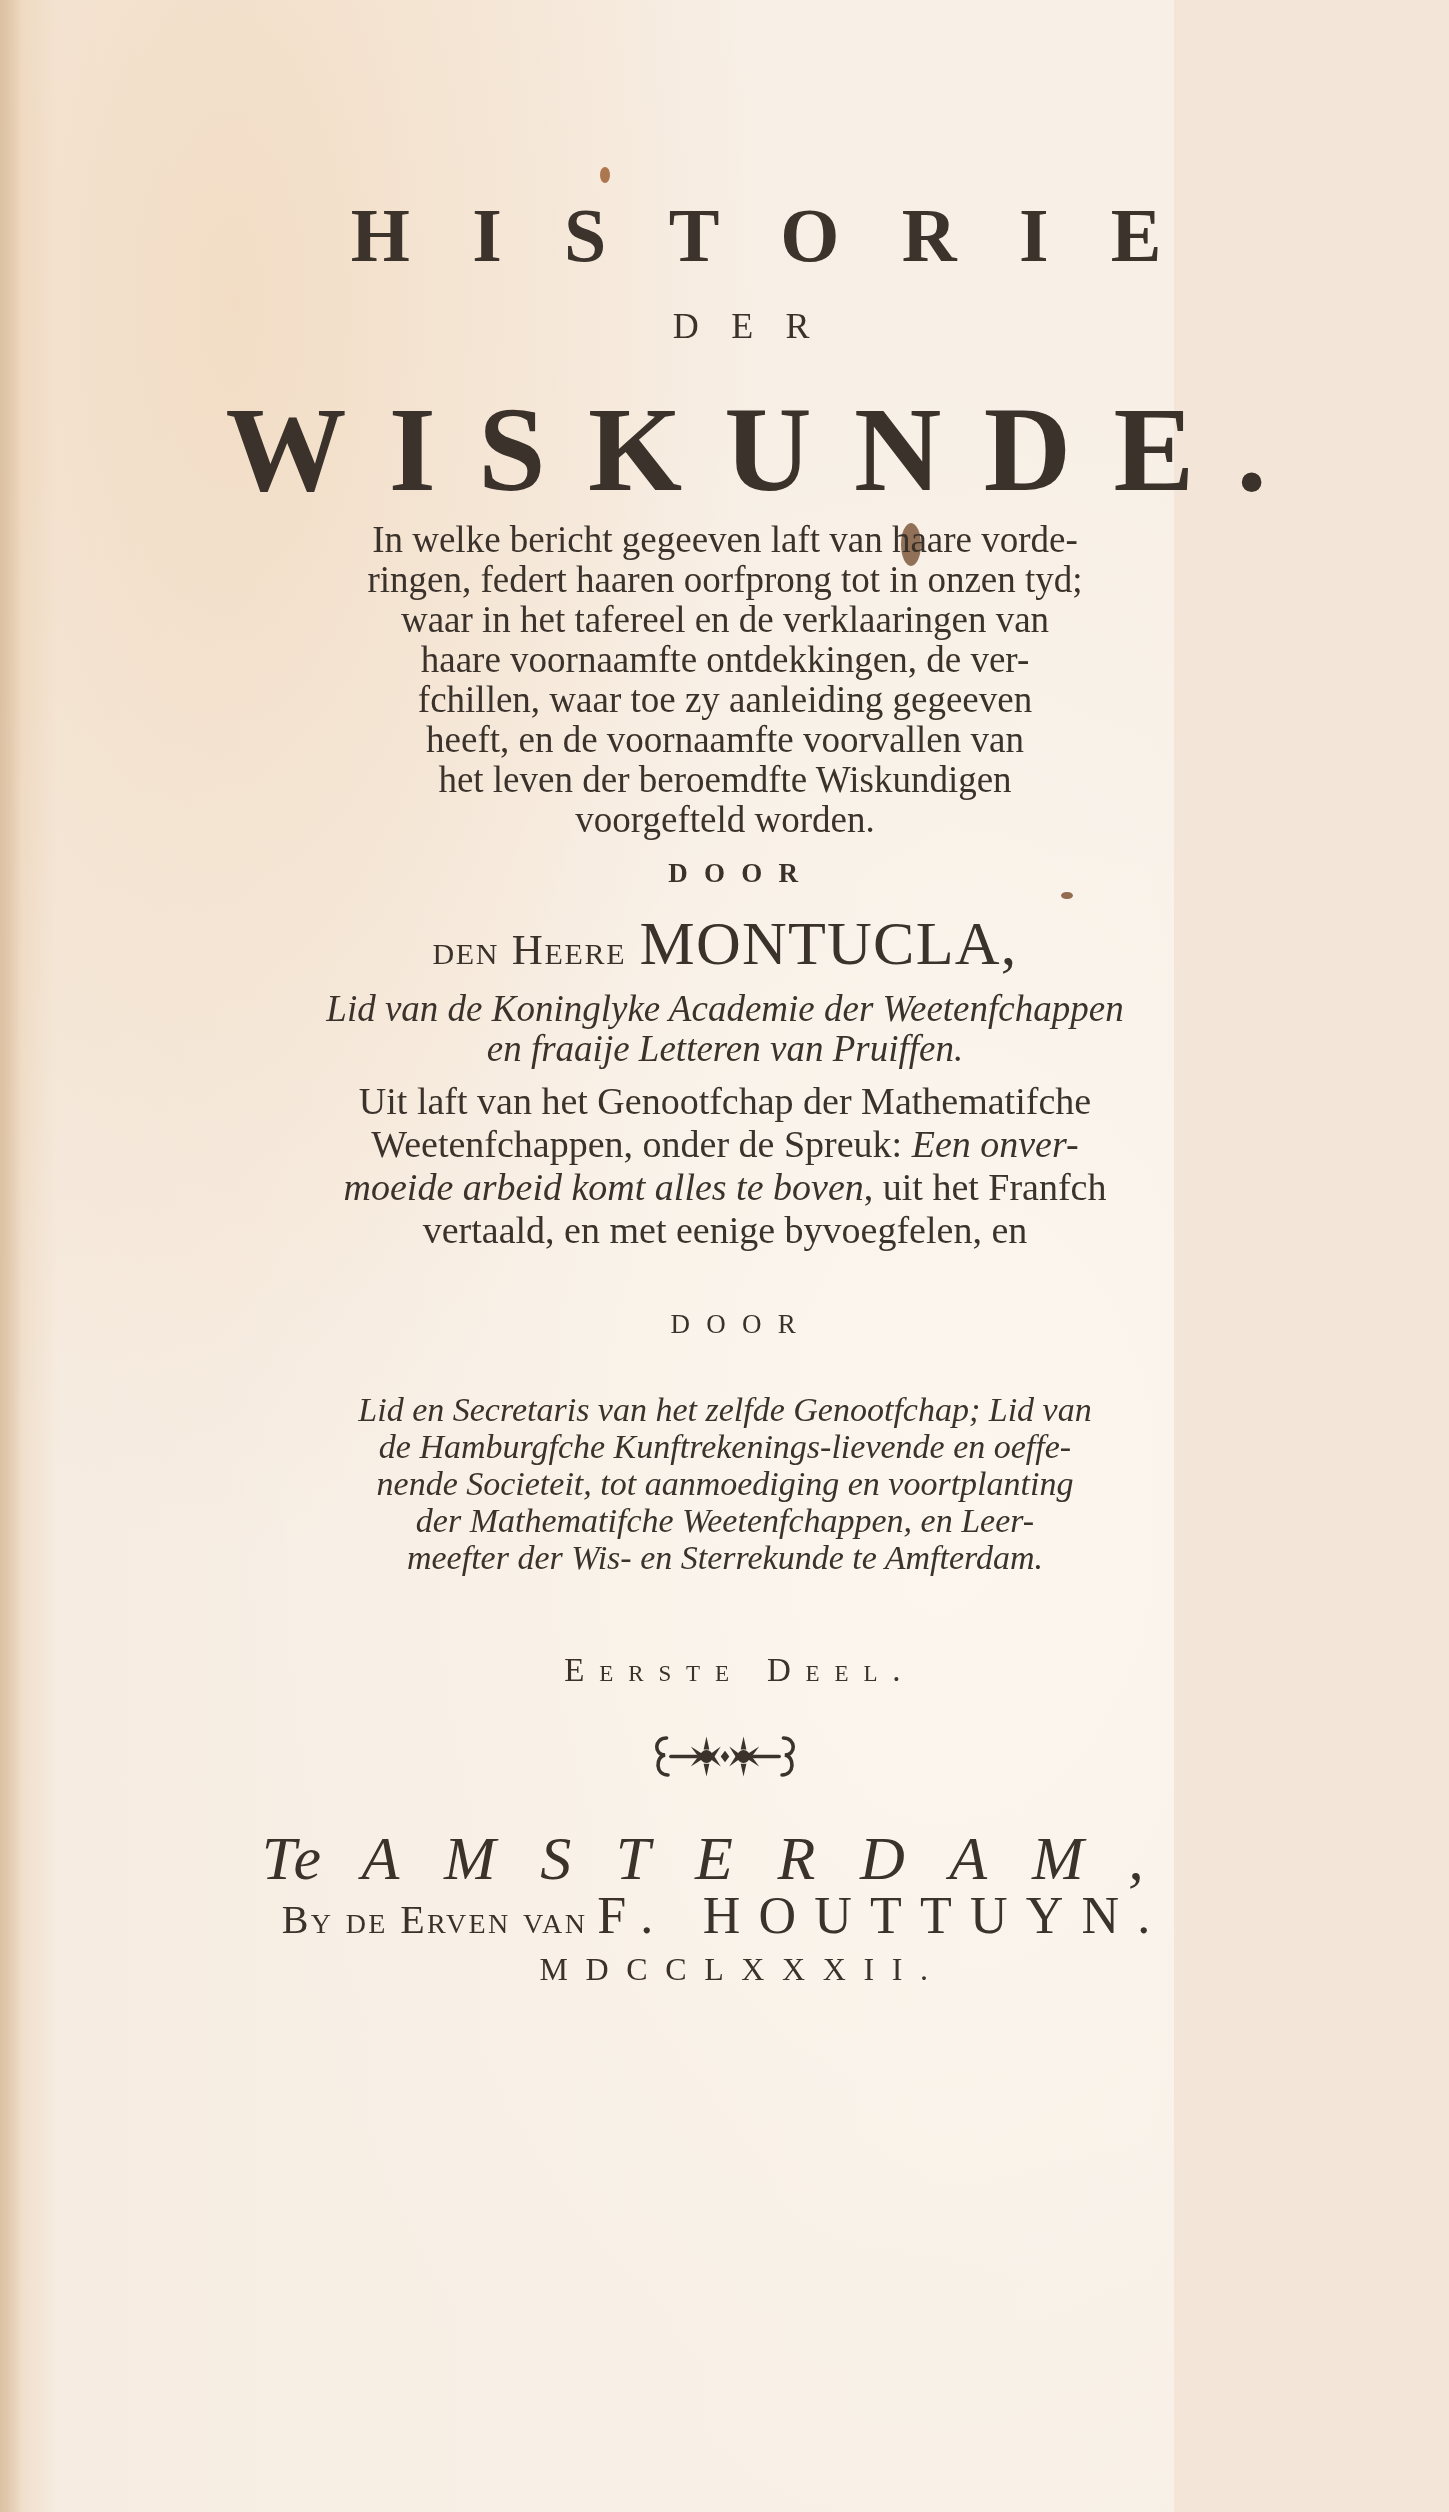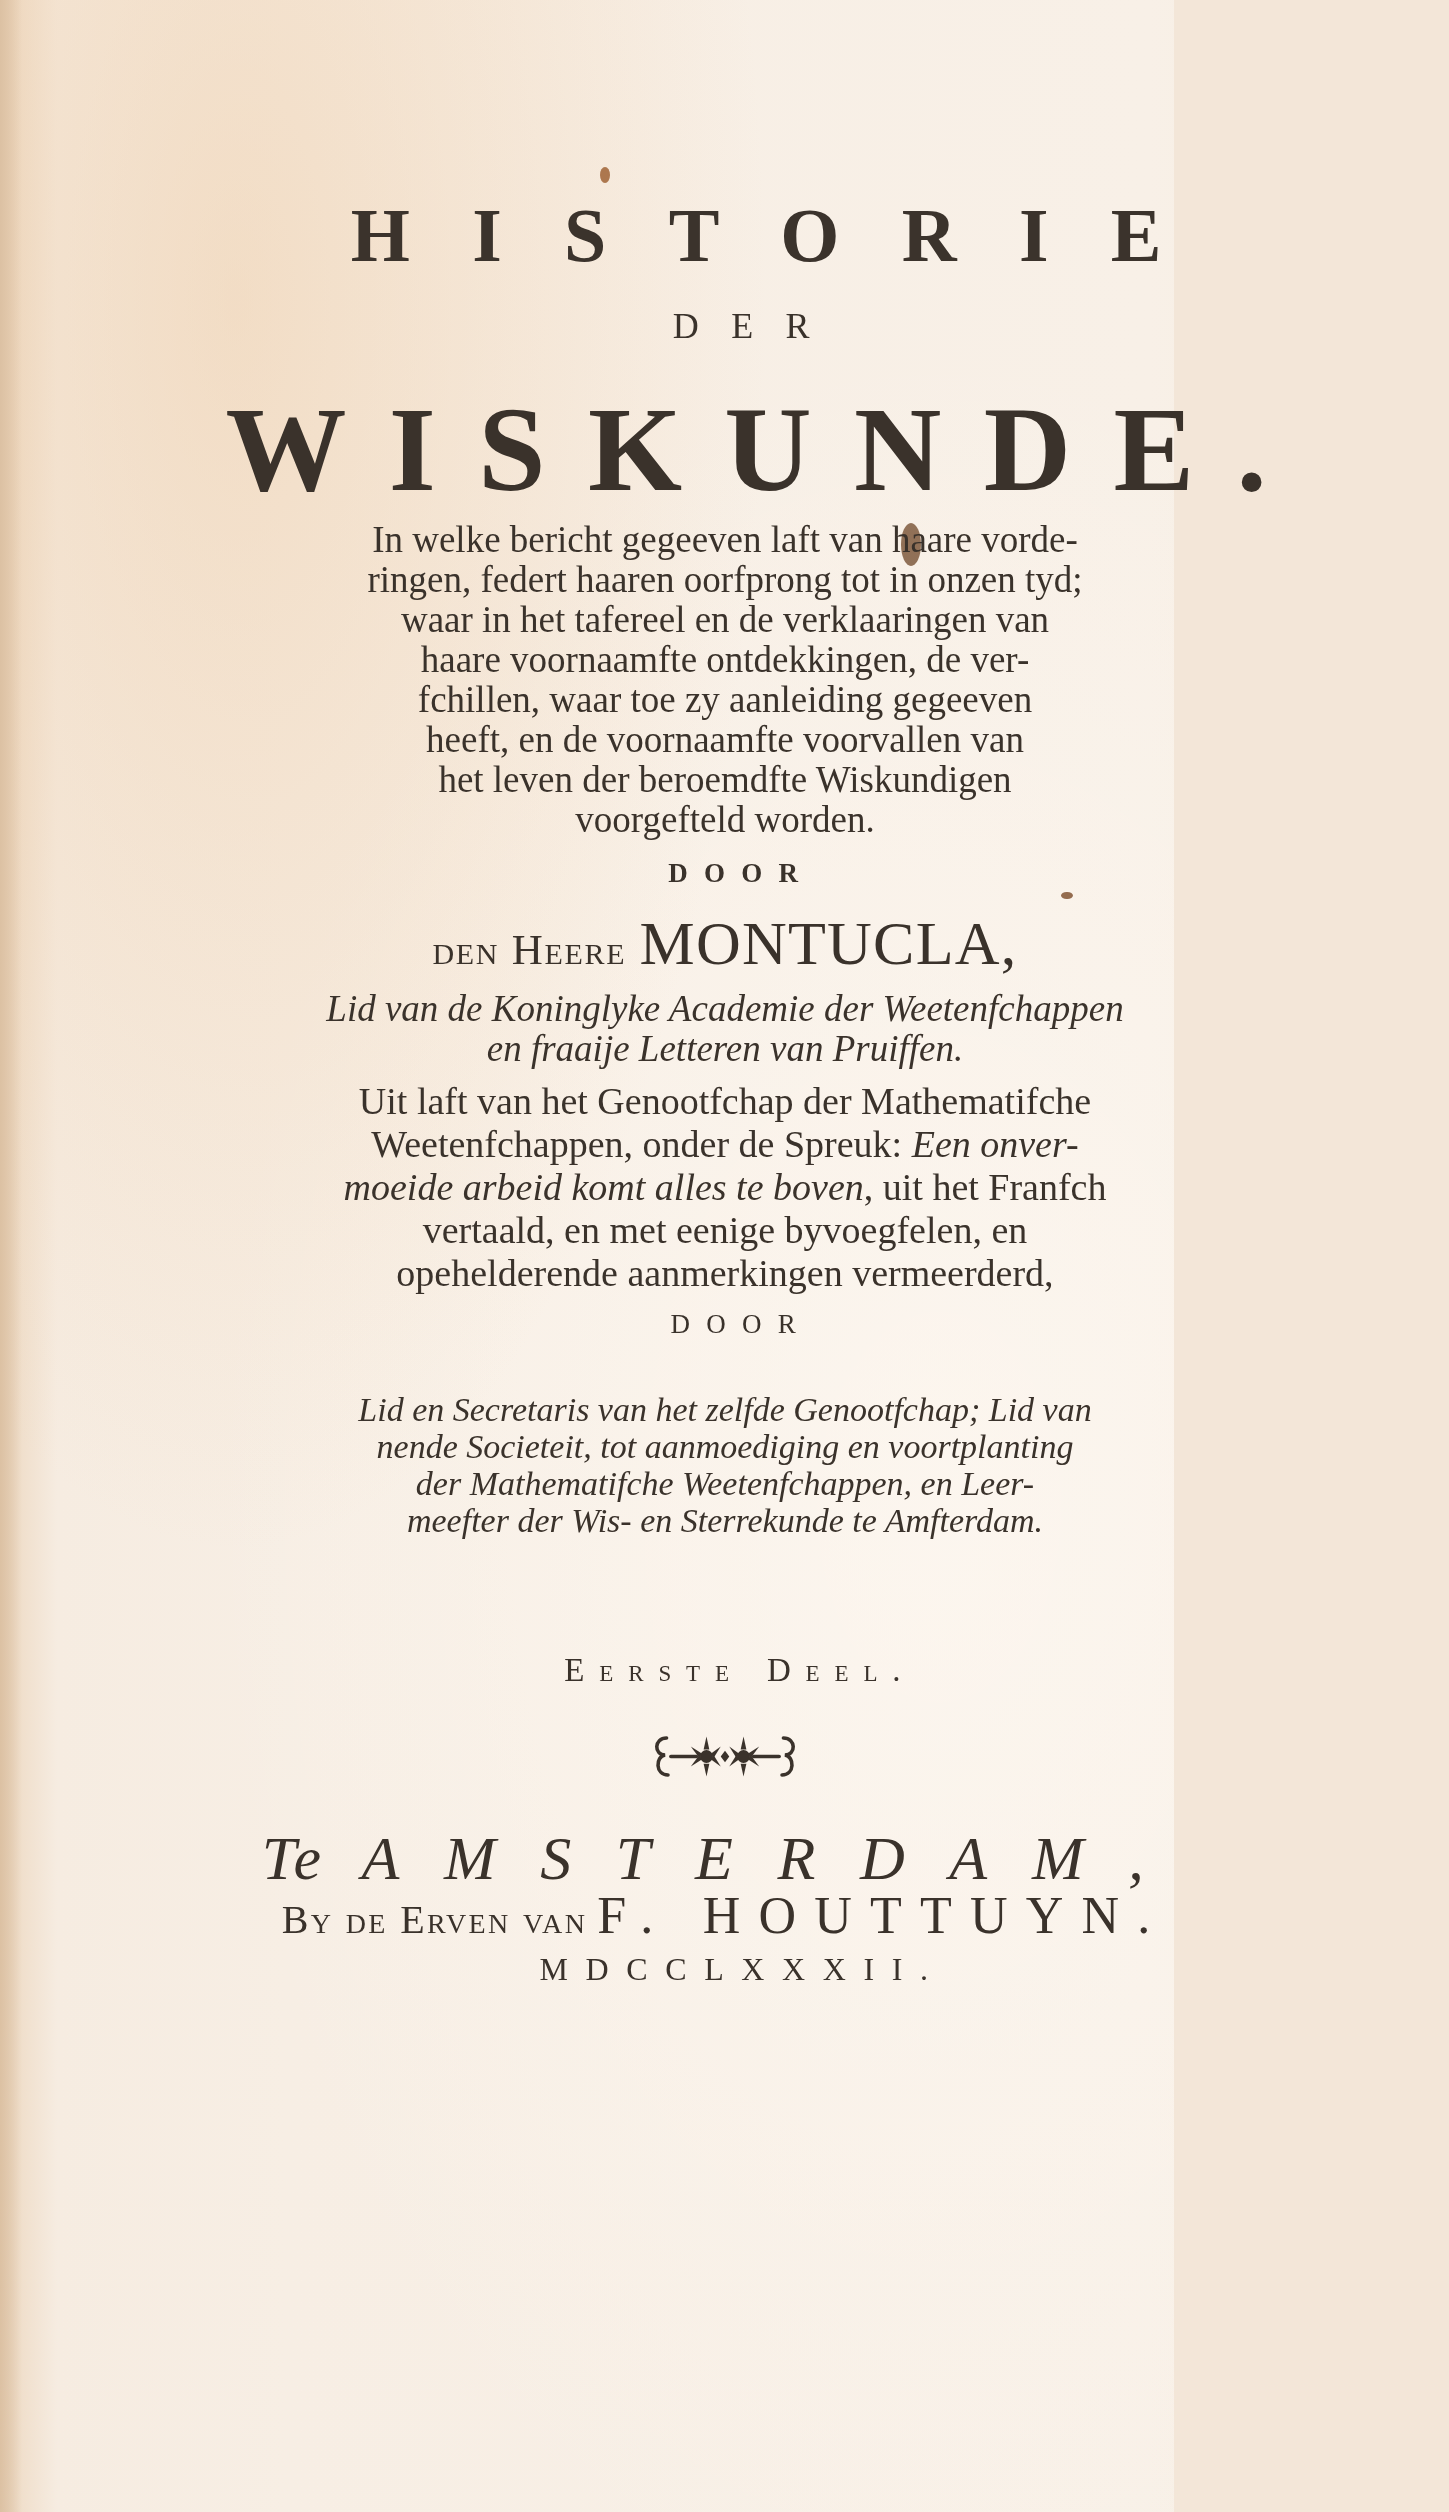--- a/index.html
+++ b/index.html
@@ -82,27 +82,27 @@
   <div class="center italic-block">
     <span class="line">Lid van de Koninglyke Academie der Weetenfchappen</span>
     <span class="line">en fraaije Letteren van Pruiffen.</span>
   </div>
 
   <div class="center uit">
     <span class="line"><span>Uit laft van het Genootfchap der Mathematifche</span></span>
     <span class="line"><span>Weetenfchappen, onder de Spreuk: </span><em>Een onver-</em></span>
     <span class="line"><em>moeide arbeid komt alles te boven</em><span>, uit het Franfch</span></span>
     <span class="line"><span>vertaald, en met eenige byvoegfelen, en</span></span>
-    <span class="line"><span>opehelderende aanmerkingen vermeerderd,</span></span>
   </div>
 
   <div class="center door2">DOOR</div>
 
   <div class="center strabbe-roles">
     <span class="line">Lid en Secretaris van het zelfde Genootfchap; Lid van</span>
+    <span class="line">de Hamburgfche Kunftrekenings-lievende en oeffe-</span>
     <span class="line">nende Societeit, tot aanmoediging en voortplanting</span>
     <span class="line">der Mathematifche Weetenfchappen, en Leer-</span>
     <span class="line">meefter der Wis- en Sterrekunde te Amfterdam.</span>
   </div>
 
   <div class="center deel">Eerste Deel.</div>
 
   <div class="center ornament">
     <svg width="158" height="57" viewBox="0 0 220 80">
       <g fill="none" stroke="#3a322b" stroke-width="5" stroke-linecap="round">

